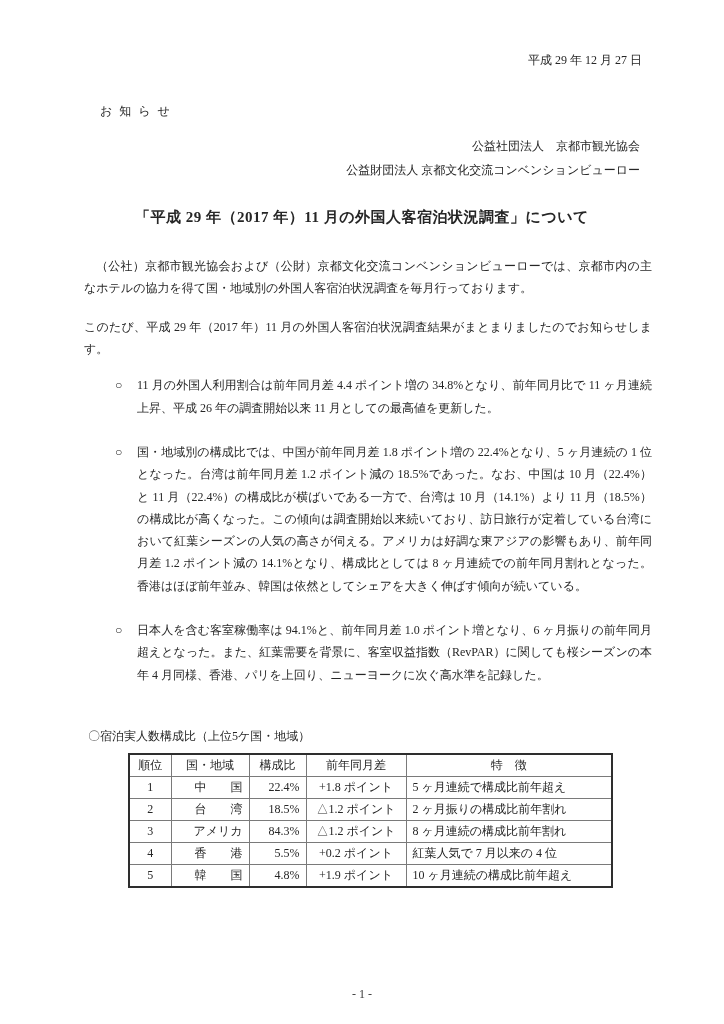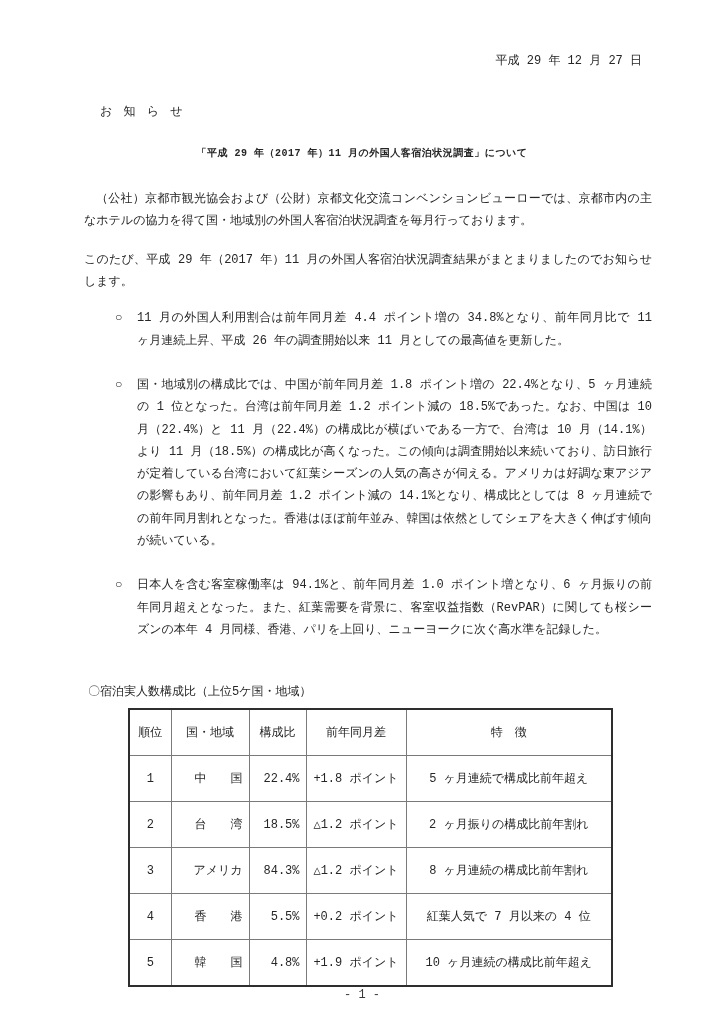--- a/index.html
+++ b/index.html
@@ -3,70 +3,74 @@
 <meta charset="utf-8">
 <style>
   * { box-sizing: border-box; }
   html, body { margin: 0; padding: 0; background: #e8e8e8; }
   .page {
     width: 724px; height: 1024px;
     margin: 0 auto;
     background: #ffffff;
     position: relative;
     overflow: hidden;
-    font-family: Liberation Mono, monospace;
+    font-family: Liberation Serif, serif;
     color: #262626;
     font-size: 12px;
   }
   .date-line { text-align: right; padding-top: 52px; margin-right: 82px; }
   .notice { margin: 34px 0 0 100px; letter-spacing: 2px; }
   .orgs { text-align: right; margin: 14px 84px 0 0; line-height: 2.0; }
-  .title { text-align: center; font-size: 10px; font-weight: bold; margin: 26px 40px 0; letter-spacing: 0.5px; }
+  .title { text-align: center; font-size: 15px; font-weight: bold; margin: 26px 40px 0; letter-spacing: 0.5px; }
   .intro { margin: 28px 72px 0 84px; line-height: 1.86; text-align: justify; }
   .intro.second { margin-top: 16px; }
   .indent { text-indent: 1em; }
   .sec-heading { margin: 38px 0 0 85px; font-weight: bold; }
   .bullets { margin: 14px 72px 0 115px; }
   .bullet { display: flex; margin-bottom: 22px; line-height: 1.86; text-align: justify; }
   .bullet .marker { flex: 0 0 22px; }
   .bullet .btext { flex: 1; }
   .tbl-caption { margin: 42px 0 8px 88px; }
   table.stats {
     border-collapse: collapse;
     margin-left: 128px;
     width: 483px;
     table-layout: fixed;
     border: 2px solid #2e2e2e;
   }
   .stats th, .stats td {
     border: 1px solid #7a7a7a;
-    padding: 14px 6px;
+    padding: 2px 6px;
     height: 21px;
     font-weight: normal;
     font-size: 12px;
     overflow: hidden;
     white-space: nowrap;
   }
   .stats thead th { text-align: center; }
   .c-rank { text-align: center; }
   .c-country { text-align: right; }
   .c-share { text-align: right; padding-right: 12px; }
   .c-diff { text-align: center; }
-  .c-note { text-align: center; padding-left: 9px; }
+  .c-note { text-align: left; padding-left: 9px; }
   .footer { position: absolute; bottom: 22px; left: 0; right: 0; text-align: center; color: #3a3a3a; }
 </style>
 </head>
 <body>
 
 <div class="page">
 
   <div class="date-line">平成 29 年 12 月 27 日</div>
 
   <div class="notice">お 知 ら せ</div>
 
+  <div class="orgs">
+    <div>公益社団法人　京都市観光協会</div>
+    <div>公益財団法人 京都文化交流コンベンションビューロー</div>
+  </div>
 
   <div class="title">「平成 29 年（2017 年）11 月の外国人客宿泊状況調査」について</div>
 
   <p class="intro indent">（公社）京都市観光協会および（公財）京都文化交流コンベンションビューローでは、京都市内の主なホテルの協力を得て国・地域別の外国人客宿泊状況調査を毎月行っております。</p>
   <p class="intro second">このたび、平成 29 年（2017 年）11 月の外国人客宿泊状況調査結果がまとまりましたのでお知らせします。</p>
 
 
   <div class="bullets">
     <div class="bullet">
       <span class="marker">○</span>

